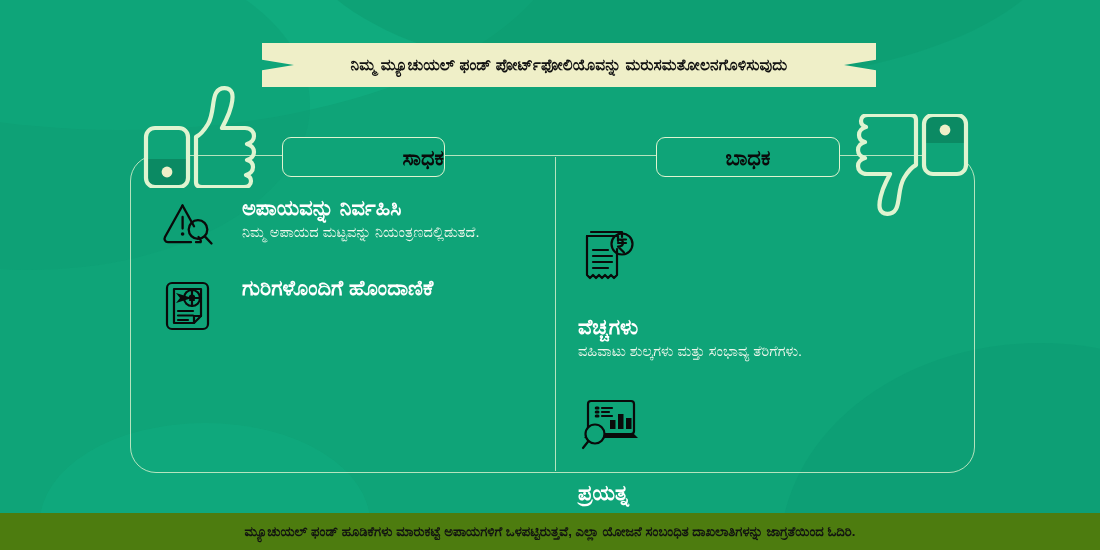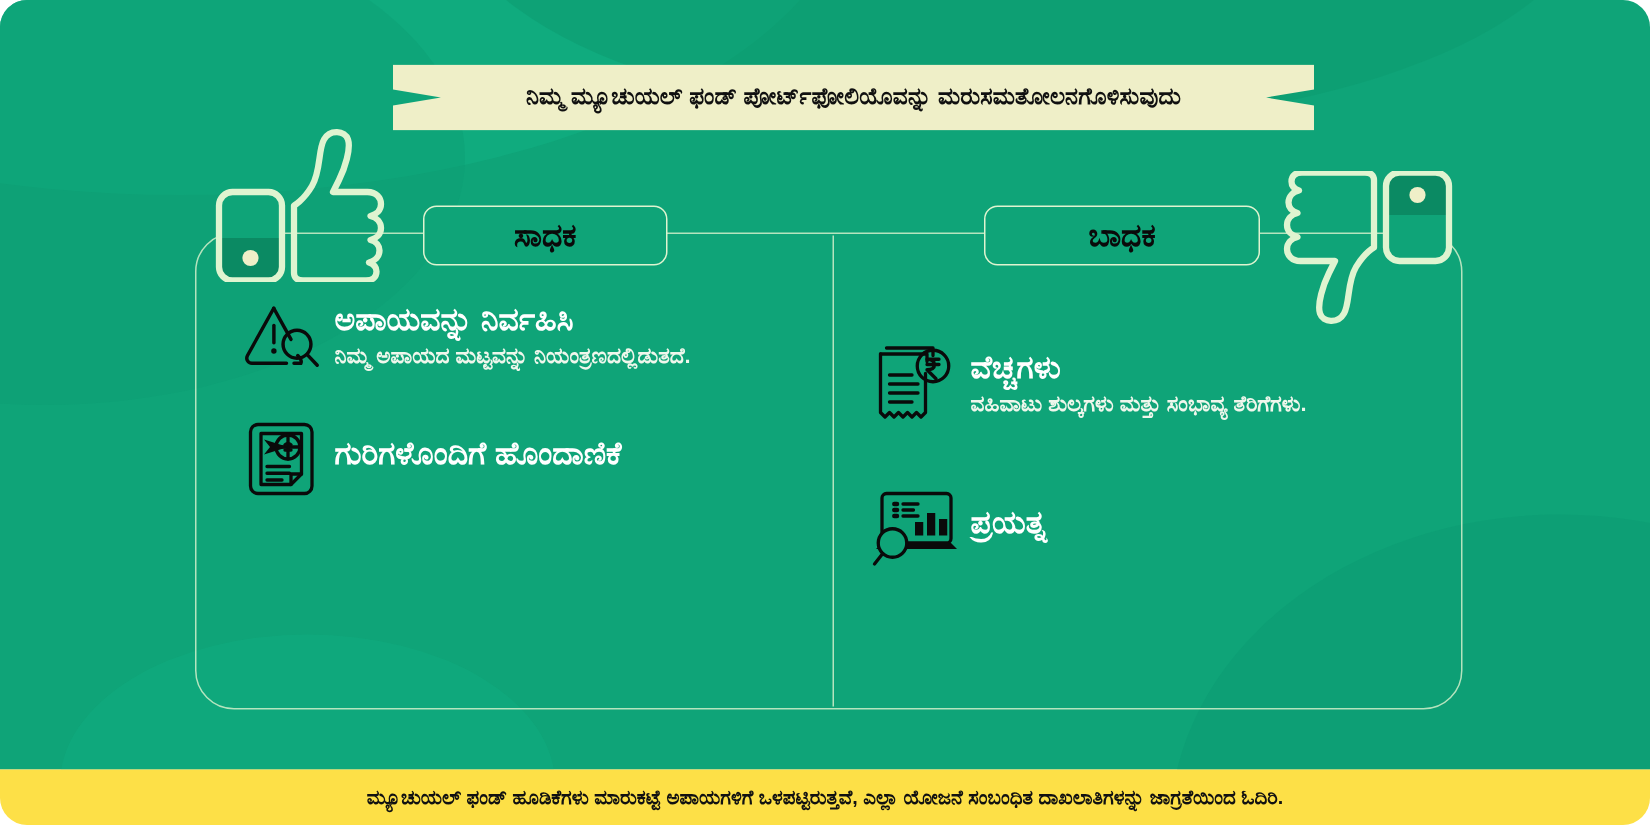--- a/index.html
+++ b/index.html
@@ -1,21 +1,21 @@
 <!DOCTYPE html>
 <html><head>
 <meta charset="utf-8">
 <style>
   html,body{margin:0;padding:0;}
   body{
     width:1100px;height:550px;overflow:hidden;
     background:#ffffff;
     font-family:"Liberation Sans","DejaVu Sans",sans-serif;
   }
-  #stage{position:relative;width:1100px;height:550px;overflow:hidden;background:#fff;border-radius:18px;}
+  #stage{position:relative;width:1100px;height:550px;overflow:hidden;background:#fff;}
 
   
   .canvas{
     position:absolute;left:0;top:0;width:1100px;height:513px;
     background:#0FA478;overflow:hidden;
   }
   .blob{position:absolute;border-radius:50%;}
   .blob-a{width:900px;height:430px;left:-330px;top:-300px;background:#12B184;opacity:.55;}
   .blob-b{width:760px;height:300px;left:300px;top:-215px;background:#0C9A70;opacity:.55;}
   .blob-c{width:560px;height:330px;left:-250px;top:-60px;background:#0E9D74;opacity:.45;}
@@ -49,49 +49,49 @@
 
   
   .pill{
     position:absolute;height:40px;
     background:#0FA478;
     border:1.6px solid #DFF4D0;border-radius:9px;
     display:flex;align-items:center;justify-content:center;
     box-sizing:border-box;
   }
   .pill span{color:#0A0A0A;font-size:21px;font-weight:700;line-height:1;}
-  .pill-pros{left:282px;top:137px;width:163px;}
+  .pill-pros{left:282px;top:137px;width:163px;justify-content:flex-end;}
   .pill-cons{left:656px;top:137px;width:184px;}
 
   
   .thumb{position:absolute;}
   .thumb-up{left:140px;top:84px;}
   .thumb-down{left:850px;top:114px;}
 
   
   .col{position:absolute;}
   .col-left{left:160px;top:196px;width:370px;}
   .col-right{left:578px;top:225px;width:380px;}
-  .item{display:flex;align-items:center;gap:7px;margin-bottom:22px;}
+  .item{display:flex;align-items:flex-start;gap:26px;margin-bottom:22px;}
   .ico{flex:0 0 auto;width:56px;height:56px;margin-top:2px;}
   .itxt{padding-top:0px;}
   .ititle{
     color:#FFFFFF;font-size:21px;font-weight:700;line-height:1.15;
     margin:0 0 3px 0;white-space:nowrap;
   }
   .idesc{
-    color:#EFF7EC;font-size:14.5px;font-weight:700;line-height:1.32;margin:0;
-  }
-  .col-right .item{margin-bottom:30px;}
+    color:#EFF7EC;font-size:14.5px;font-weight:400;line-height:1.32;margin:0;
+  }
+  .col-right .item{margin-bottom:30px;flex-direction:column;}
   .col-right .ico{width:62px;height:62px;}
 
   
   .footer{
     position:absolute;left:0;top:513px;width:1100px;height:37px;
-    background:#fde047;display:flex;align-items:center;justify-content:center;
+    background:#4d7c0f;display:flex;align-items:center;justify-content:center;
   }
   .footer span{
     color:#111111;font-size:13.2px;font-weight:700;white-space:nowrap;line-height:1;
   }
 </style>
 </head>
 <body>
 
 <div id="stage">
 

